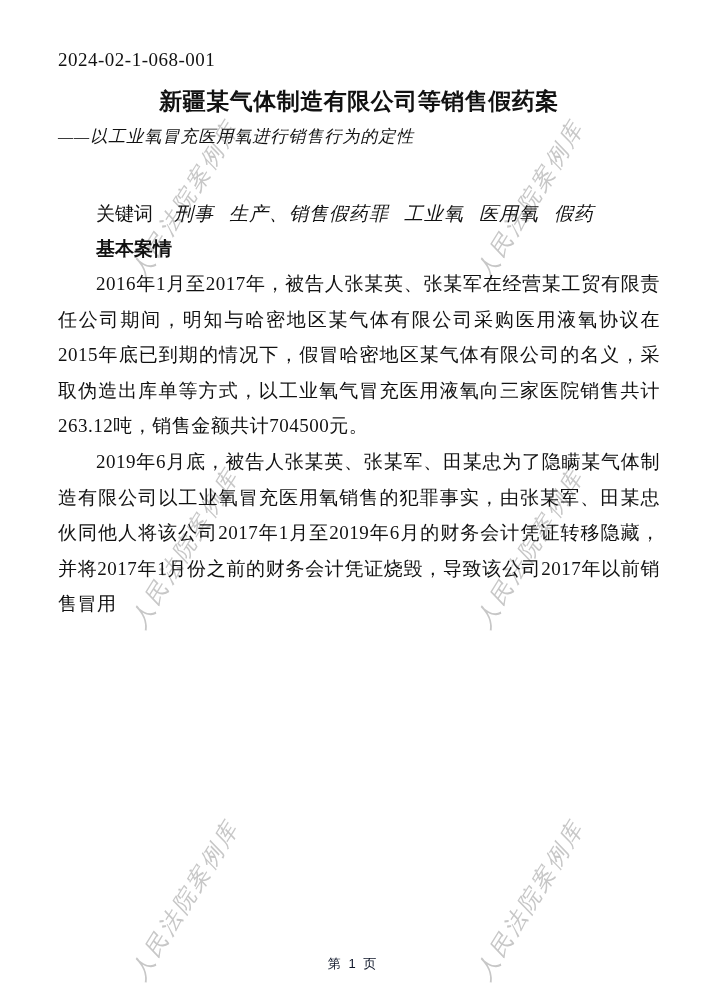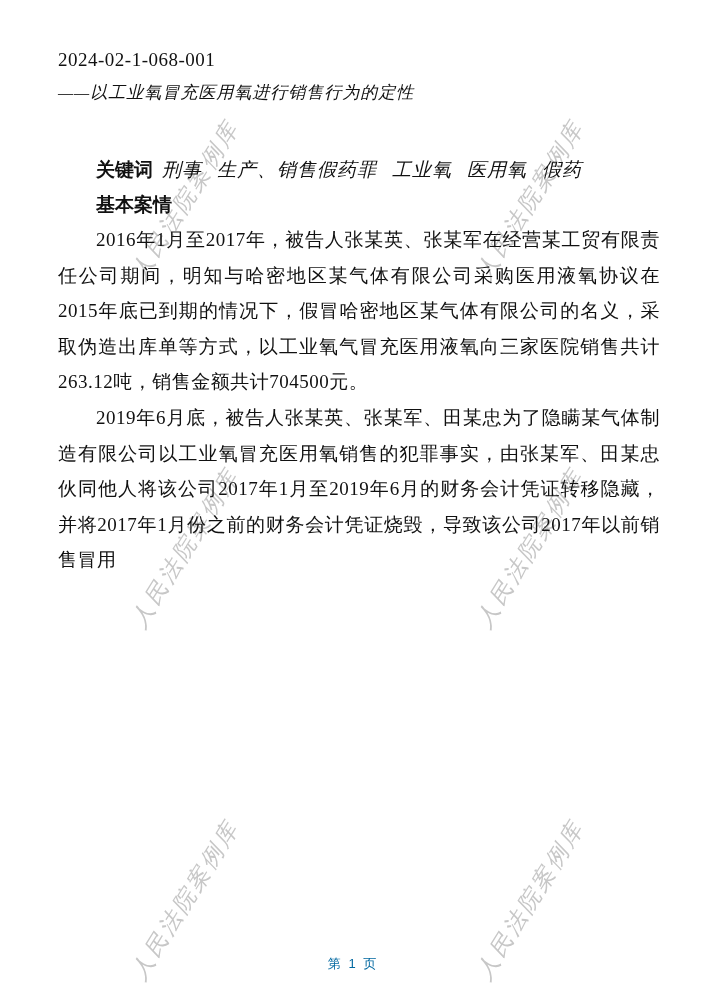--- a/index.html
+++ b/index.html
@@ -63,22 +63,22 @@
   }
   .keywords-line {
     margin-top: 46px;
     font-size: 19px;
     line-height: 35px;
     text-indent: 0;
     padding-left: 38px;
   }
   .kw-label {
     font-family: "Liberation Sans", "DejaVu Sans", sans-serif;
-    font-weight: bold;
-    margin-right: 9px;
+    font-weight: normal;
+    margin-right: 21px;
   }
   .kw-item {
     font-style: italic;
     margin-right: 15px;
     letter-spacing: 1px;
   }
   .section-heading {
     font-family: "Liberation Sans", "DejaVu Sans", sans-serif;
     font-weight: bold;
     font-size: 19px;
@@ -95,41 +95,42 @@
   }
   .footer {
     position: absolute;
     left: 0;
     right: 0;
     bottom: 26px;
     z-index: 1;
     text-align: center;
     font-family: "Liberation Sans", "DejaVu Sans", sans-serif;
     font-size: 13px;
-    color: #0369a1;
+    color: #0f172a;
     letter-spacing: 2px;
   }
 </style>
 </head>
 <body>
 
 <div class="page">
 
   <div class="watermark-layer" id="wm-layer">
       <span class="watermark" style="left: 185px; top: 200px; color: rgb(199, 199, 199);">人民法院案例库</span>
       <span class="watermark" style="left: 530px; top: 200px; color: rgb(199, 199, 199);">人民法院案例库</span>
       <span class="watermark" style="left: 185px; top: 548px; color: rgb(199, 199, 199);">人民法院案例库</span>
       <span class="watermark" style="left: 530px; top: 548px; color: rgb(199, 199, 199);">人民法院案例库</span>
       <span class="watermark" style="left: 185px; top: 900px; color: rgb(199, 199, 199);">人民法院案例库</span>
       <span class="watermark" style="left: 530px; top: 900px; color: rgb(199, 199, 199);">人民法院案例库</span>
     </div>
 
   <div class="content">
     <div class="doc-number">2024-02-1-068-001</div>
 
+    <h1 class="title">新疆某气体制造有限公司等销售假药案</h1>
 
     <div class="subtitle">——以工业氧冒充医用氧进行销售行为的定性</div>
 
     <div class="keywords-line">
       <span class="kw-label">关键词</span><span id="kw-items"><span class="kw-item">刑事</span><span class="kw-item">生产、销售假药罪</span><span class="kw-item">工业氧</span><span class="kw-item">医用氧</span><span class="kw-item">假药</span></span>
     </div>
 
     <div class="section-heading">基本案情</div>
 
 

